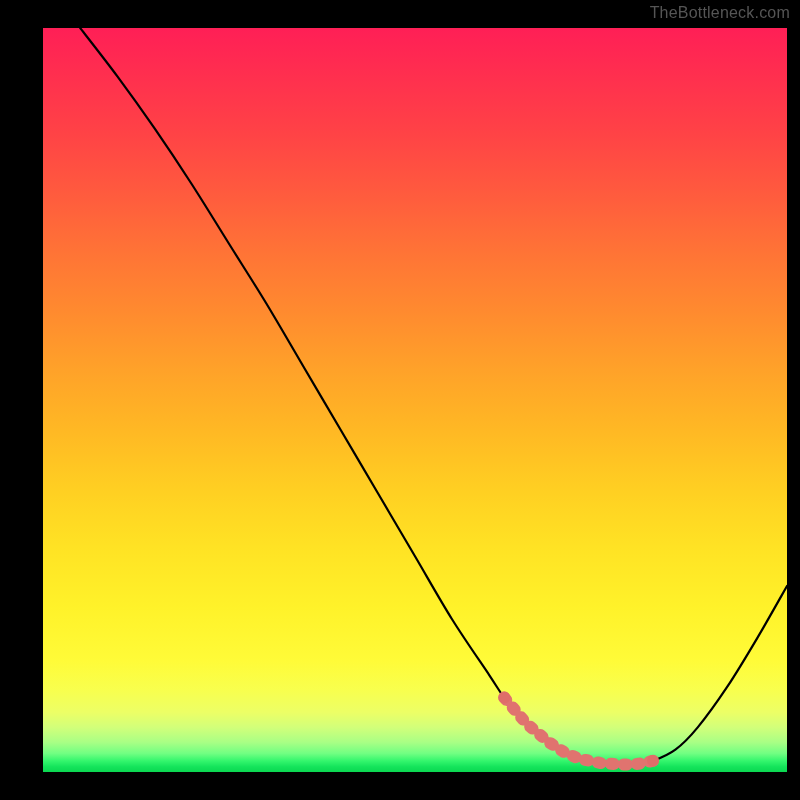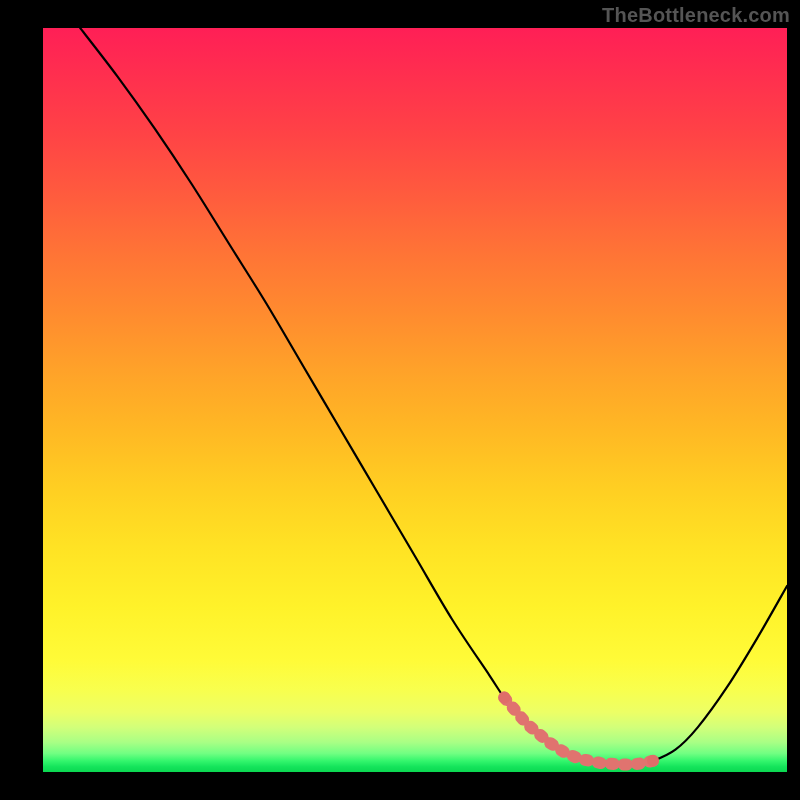--- a/index.html
+++ b/index.html
@@ -15,22 +15,22 @@
     position: relative;
     width: 800px;
     height: 800px;
     background: #000;
   }
   .watermark {
     position: absolute;
     top: 4px;
     right: 10px;
     color: #555;
-    font-size: 20px;
-    font-weight: 700;
+    font-size: 16px;
+    font-weight: 400;
     letter-spacing: 0.2px;
     z-index: 10;
   }
   .plot {
     position: absolute;
     left: 43px;
     top: 28px;
     width: 744px;
     height: 744px;
     overflow: hidden;

